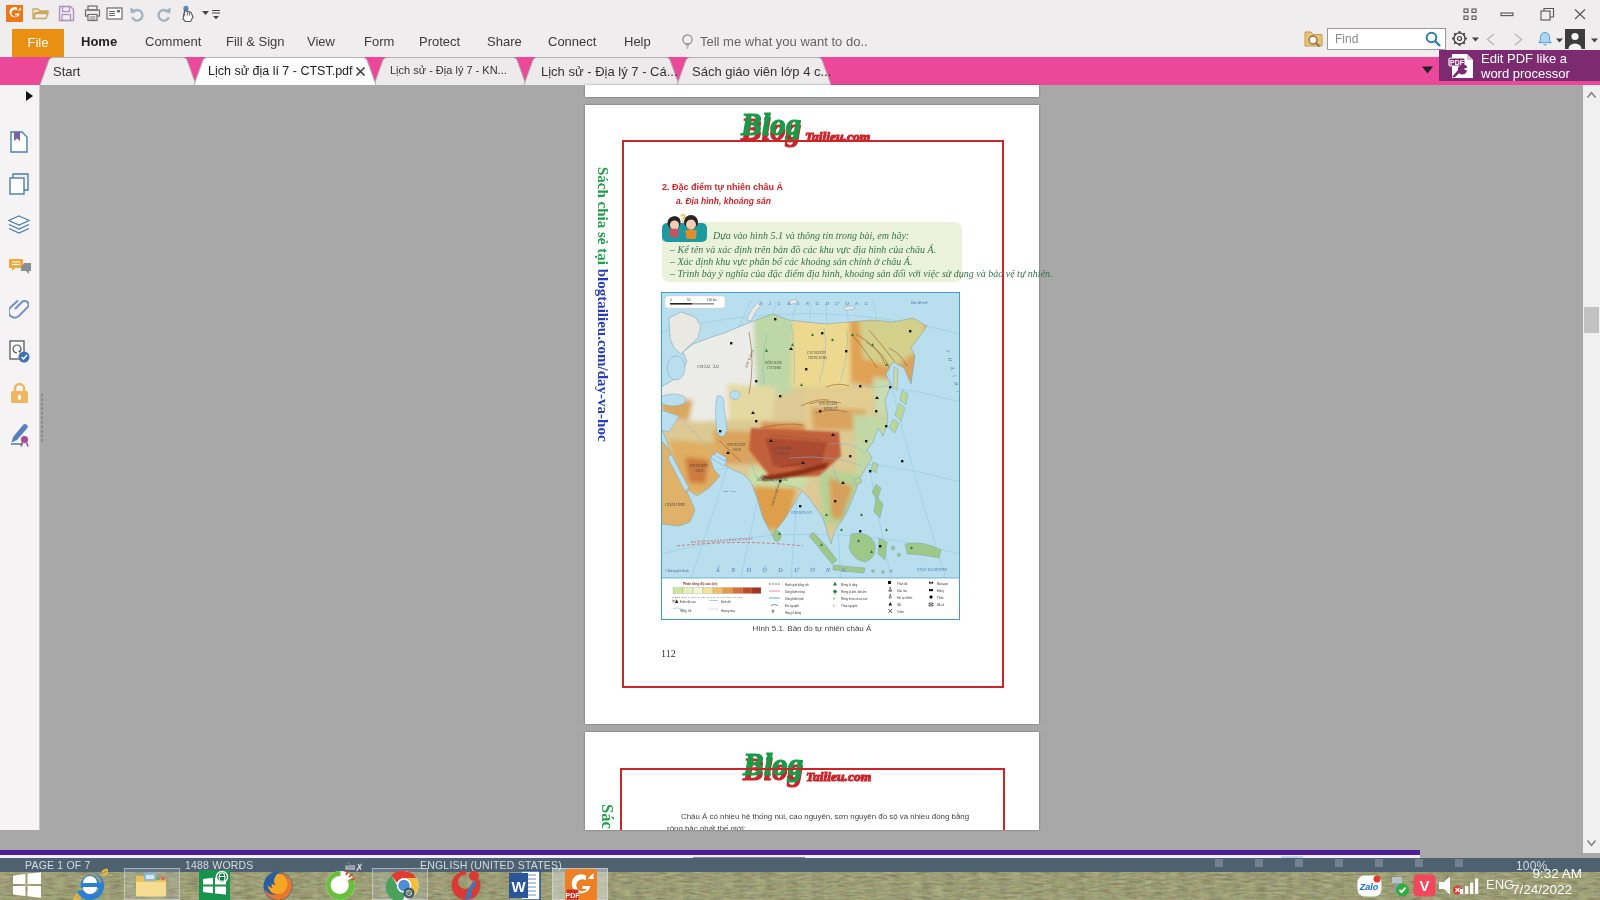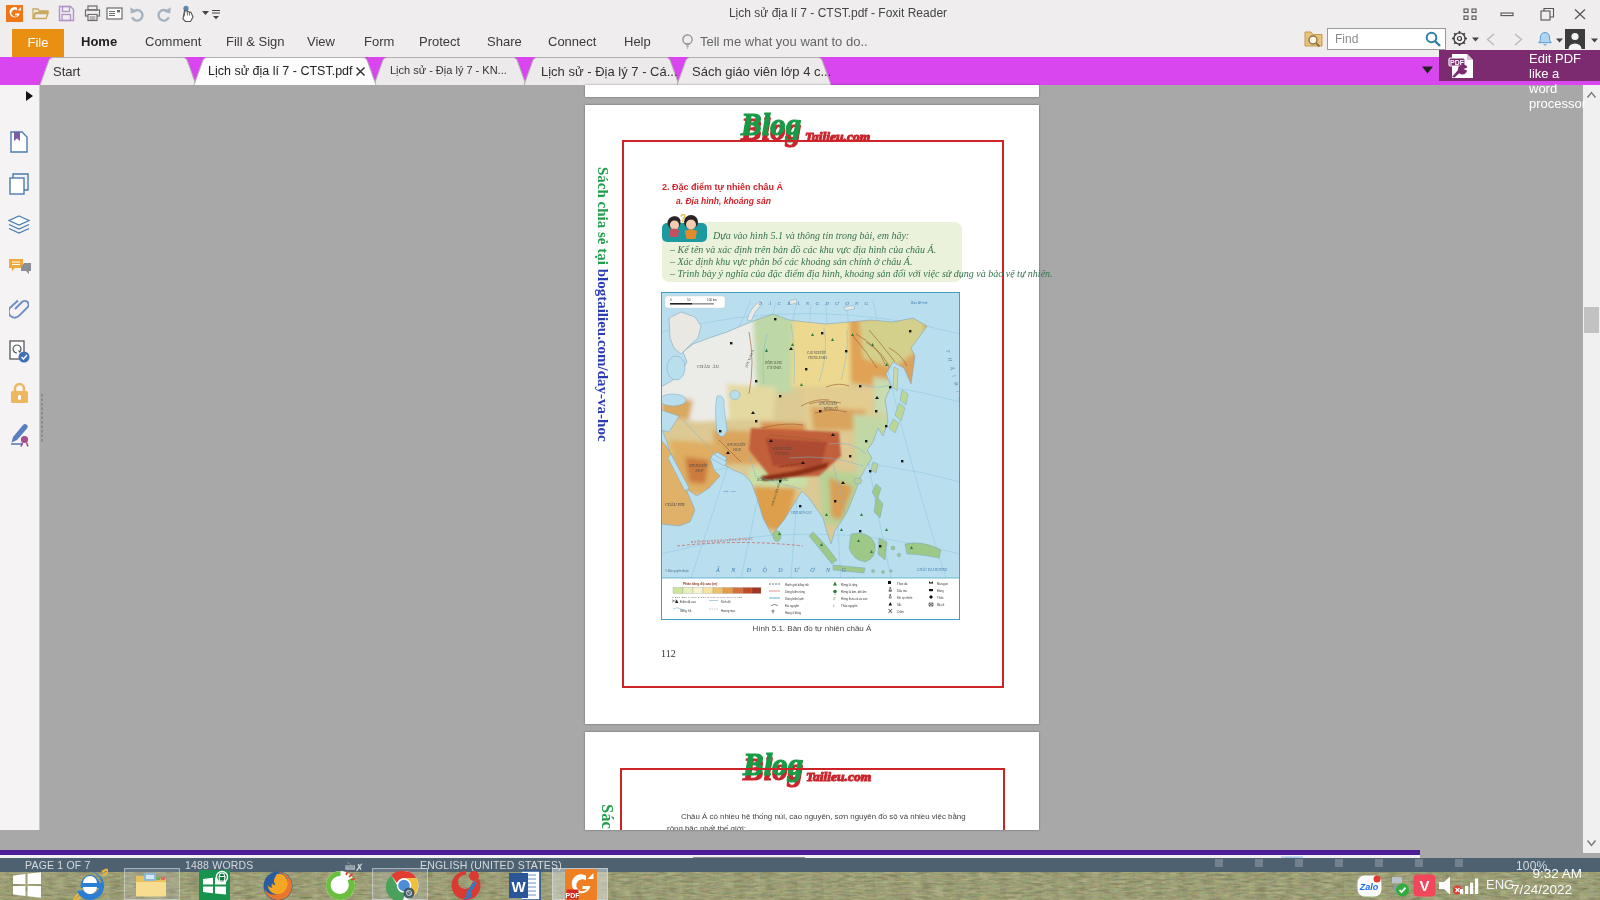--- a/index.html
+++ b/index.html
@@ -11,21 +11,21 @@
   #titlebar { left:0; top:0; width:1600px; height:27px; background:#efedee; }
   #title-text { left:76px; right:0; top:6px; text-align:center; font-size:12px; color:#444; }
   .qicon { top:5px; width:17px; height:17px; }
 
   
   #menubar { left:0; top:27px; width:1600px; height:30px; background:#efedee; }
   #filebtn { left:12px; top:2px; width:52px; height:28px; background:#e98f12; color:#fff; font-size:13px; text-align:center; line-height:28px; }
   .menuitem { top:7px; font-size:13px; color:#3b3b3b; }
 
   
-  #tabbar { left:0; top:57px; width:1600px; height:28px; background:#d946ef; }
+  #tabbar { left:0; top:57px; width:1600px; height:28px; background:#ec4899; }
 
   
   #banner { left:1439px; top:50px; width:161px; height:31px; background:#7d2b70; color:#fff; font-size:13px; line-height:15px; z-index:60; }
 
   
   #main { left:0; top:85px; width:1600px; height:745px; background:#a8a8a8; }
   #sidebar { left:0; top:0; width:40px; height:745px; background:#f5f3f4; border-right:1px solid #c8c6c6; }
   #vscroll { left:1583px; top:0; width:17px; height:768px; background:#f0f0f0; z-index:40; }
 
   .page { position:absolute; left:585px; width:454px; background:#fff; box-shadow:0 0 2px rgba(0,0,0,.4); }
@@ -46,21 +46,20 @@
       repeating-linear-gradient(-4deg, rgba(122,126,92,.55) 0 3px, rgba(185,188,155,.5) 3px 7px, rgba(142,146,108,.5) 7px 12px),
       linear-gradient(90deg, #9da17e 0%, #8e926e 30%, #a4a783 55%, #848866 80%, #969a78 100%);
   }
   .wstat { top:1px; font-size:10.5px; color:#d4dbe1; letter-spacing:.2px; }
   .appbox { top:10px; width:56px; height:32px; background:rgba(190,198,206,.22); border:1px solid rgba(220,226,232,.55); }
 </style>
 </head>
 <body>
 
 <div class="abs" id="titlebar">
-  <div class="abs" id="title-text">Lịch sử địa lí 7 - CTST.pdf - Foxit Reader</div>
   <svg class="abs qicon" style="left:6px;" viewBox="0 0 17 17">
       <rect x="0" y="0" width="17" height="17" fill="#ee7817"></rect>
       <path d="M12.5 3.5 A5.2 5.2 0 1 0 13.8 8.5 L9 8.5 L9 10.2 L11.6 10.2 A3.4 3.4 0 1 1 10.8 5.3 Z" fill="#fff"></path>
       <rect x="11" y="1.5" width="4.5" height="4.5" fill="#ee7817"></rect>
       <path d="M11.5 5.5 L15 2 L15 5.5 Z" fill="#fff" opacity=".85"></path>
     </svg>
   <svg class="abs qicon" style="left:32px;" viewBox="0 0 17 17">
       <path d="M1 4 h5 l1.5 2 H16 v1.5 H3.6 L2 13.5 H1 Z M2.6 8.6 H16 L14 13.5 H2 Z" fill="none" stroke="#c9a95e" stroke-width="1.3"></path>
     </svg>
   <svg class="abs qicon" style="left:58px;" viewBox="0 0 17 17">
@@ -216,21 +215,21 @@
 
 <div class="abs" id="banner">
   <svg class="abs" style="left:9px;top:3px;width:28px;height:26px;" viewBox="0 0 28 26">
       <path d="M4 1 h15 l6 6 v18 h-21 z" fill="#fff"></path>
       <path d="M19 1 l6 6 h-6 z" fill="#d8c2d4"></path>
       <rect x="1" y="5" width="16" height="8" rx="1.5" fill="#7d2b70" stroke="#fff" stroke-width="1.2"></rect>
       <text x="9" y="11.6" font-size="7" font-weight="bold" fill="#fff" text-anchor="middle" font-family="Liberation Sans">PDF</text>
       <path d="M14.5 21.5 a5 5 0 1 1 5 -7 l-4 1.5 3.5 1.5 a5 5 0 0 1 -4.5 4" fill="#7d2b70"></path>
       <path d="M4 24 l6 -7 2 2.5 -5.5 5 z" fill="#7d2b70"></path>
     </svg>
-  <div class="abs" style="left:42px;top:1px;margin-left:48px;">Edit PDF like a<br>word processor</div>
+  <div class="abs" style="left:42px;top:1px;">Edit PDF like a<br>word processor</div>
 </div>
 
 <div class="abs" id="main">
 
   <div class="page" style="top:0px; height:12px;"></div>
 
   <div class="page" id="page1" style="top:20px; height:619px;">
     <div class="abs bloglogo" style="left:156px;top:9px;font-size:31px;color:#c8252c;">Blog</div>
     <div class="abs bloglogo" style="left:156px;top:4px;font-size:31px;color:#189a46;">Blog</div>
     <div class="abs bloglogo" style="left:220px;top:25px;font-size:13.5px;color:#c8252c;">Tailieu.com</div>
@@ -556,21 +555,21 @@
   </div>
 
   <div class="page" id="page2" style="top:647px; height:98px; overflow:hidden;">
     <div class="abs bloglogo" style="left:158px;top:22px;font-size:31px;color:#c8252c;">Blog</div>
     <div class="abs bloglogo" style="left:158px;top:17px;font-size:31px;color:#189a46;">Blog</div>
     <div class="abs bloglogo" style="left:221px;top:38px;font-size:13.5px;color:#c8252c;">Tailieu.com</div>
     <div class="abs" style="left:35px;top:36px;width:385px;height:80px;border:2px solid #cf2427;border-bottom:none;"></div>
     <div class="abs" style="left:16px;top:72px;width:16px;height:26px;overflow:hidden;">
         <div style="transform:rotate(90deg);transform-origin:0 0;position:absolute;left:16px;top:0;font-family:'Liberation Serif',serif;font-weight:bold;font-size:16.5px;color:#1f9e4b;white-space:nowrap;">Sác</div>
       </div>
-    <div class="abs" style="left:96px;top:80px;font-size:7.9px;color:#3f3f3f;">Châu Á có nhiều hệ thống núi, cao nguyên, sơn nguyên đồ sộ và nhiều việc bằng</div>
+    <div class="abs" style="left:96px;top:80px;font-size:7.9px;color:#3f3f3f;">Châu Á có nhiều hệ thống núi, cao nguyên, sơn nguyên đồ sộ và nhiều đồng bằng</div>
     <div class="abs" style="left:82px;top:92px;font-size:7.9px;color:#3f3f3f;">rộng bậc nhất thế giới:</div>
   </div>
   <div class="abs" id="sidebar">
     <svg class="abs" style="left:24px;top:5px;width:10px;height:12px;" viewBox="0 0 10 12">
         <path d="M2 1 L9 6 L2 11 Z" fill="#111"></path>
       </svg>
     <svg class="abs" style="left:9px;top:46px;width:20px;height:22px;" viewBox="0 0 20 22">
         <path d="M2 1 h11 l5 5 v15 h-16 z" fill="#fff" stroke="#4a7eb0" stroke-width="1.4"></path>
         <path d="M5 1 h6 v9 l-3 -2.5 -3 2.5 z" fill="#7b5ea7"></path>
       </svg>

